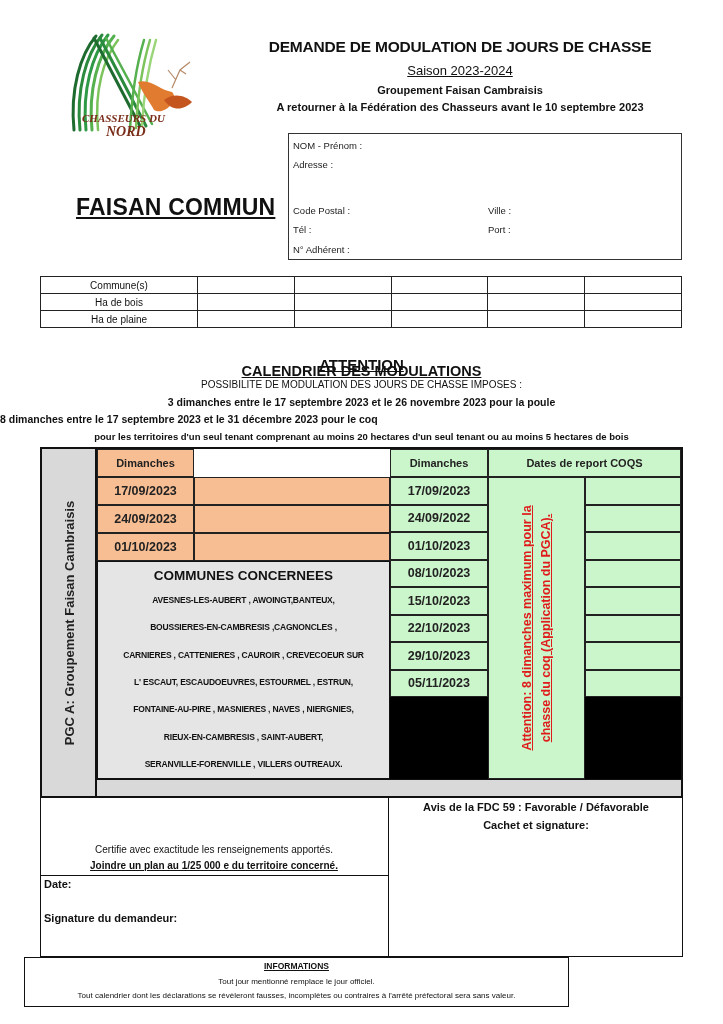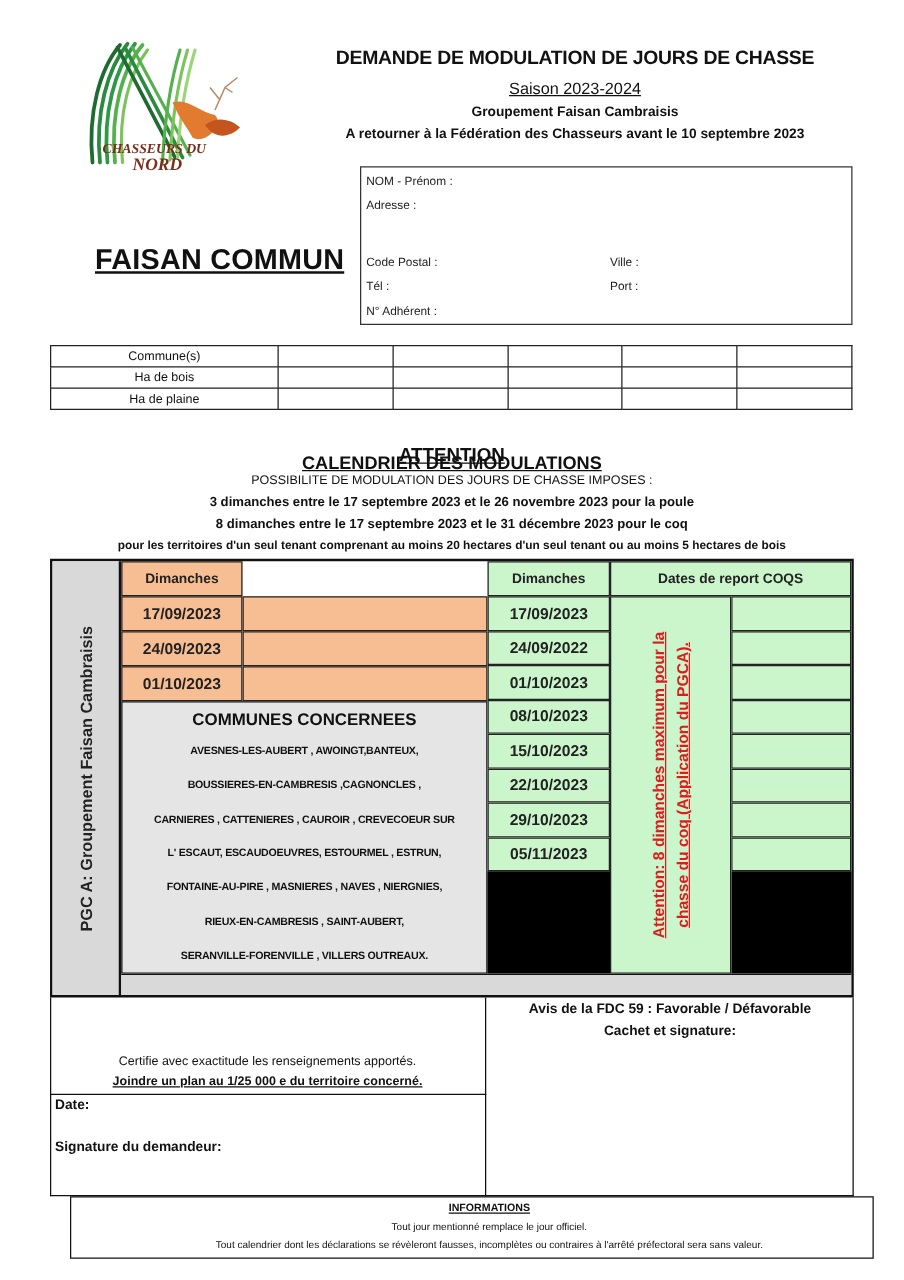--- a/index.html
+++ b/index.html
@@ -15,28 +15,28 @@
 
   #species { left: 76px; top: 194px; font-size: 23px; font-weight: bold; text-decoration: underline; letter-spacing: 0.2px; }
 
   
   #idbox { left: 288px; top: 133px; width: 394px; height: 127px; border: 1.5px solid #333; }
   .idl { position: absolute; font-size: 9.5px; color: #222; }
 
   
   #comtable { left: 40px; top: 276px; width: 642px; border-collapse: collapse; }
   #comtable td { border: 1px solid #222; height: 17px; font-size: 10px; text-align: center; }
-  #comtable td.lbl { width: 182px; }
+  #comtable td.lbl { width: 157px; }
 
   
   #calh { left: 0; top: 332px; width: 723px; font-size: 14.5px; font-weight: bold; text-align: center; text-decoration: underline; margin-top: 31px; }
   #att { left: 0; top: 356px; width: 723px; font-size: 15px; font-weight: bold; text-align: center; text-decoration: underline; }
   #poss { left: 0; top: 379px; width: 723px; font-size: 10px; text-align: center; }
   #l1 { left: 0; top: 396px; width: 723px; font-size: 10.5px; font-weight: bold; text-align: center; }
-  #l2 { left: 0; top: 413px; width: 723px; font-size: 10.5px; font-weight: bold; text-align: center; }
+  #l2 { left: 0; top: 413px; width: 723px; font-size: 10.5px; font-weight: bold; }
   #l3 { left: 0; top: 431px; width: 723px; font-size: 9.5px; font-weight: bold; text-align: center; }
 
   
   #cal { left: 40px; top: 447px; width: 643px; height: 351px; border: 2px solid #111; background: #fff; }
   #pgc { left: 0; top: 0; width: 55px; height: 347px; background: #d9d9d9; border-right: 2px solid #111; }
   #pgc span { position: absolute; left: 50%; top: 50%; transform: translate(-50%,-50%) rotate(-90deg); white-space: nowrap; font-size: 13px; font-weight: bold; color: #222; }
 
   .orange { background: #f8be93; }
   .green { background: #cbf5cb; }
   .cell { position: absolute; border: 1px solid #222; display: flex; align-items: center; justify-content: center; font-size: 12.5px; font-weight: bold; color: #222; }
@@ -56,21 +56,21 @@
   #bottom { left: 40px; top: 798px; width: 643px; height: 159px; border: 1.5px solid #111; border-top: none; }
   #avis { left: 388px; top: 798px; width: 295px; height: 159px; border-left: 1.5px solid #111; }
   #avis .t1 { position: absolute; top: 3px; width: 100%; text-align: center; font-size: 11px; font-weight: bold; }
   #avis .t2 { position: absolute; top: 21px; width: 100%; text-align: center; font-size: 11px; font-weight: bold; }
   #certif { left: 40px; top: 844px; width: 348px; font-size: 10px; text-align: center; }
   #plan { left: 40px; top: 860px; width: 348px; font-size: 10px; text-align: center; font-weight: bold; text-decoration: underline; }
   #datebox { left: 40px; top: 875px; width: 349px; height: 82px; border-top: 1.5px solid #111; }
   #datelbl { left: 44px; top: 878px; font-size: 11px; font-weight: bold; }
   #siglbl { left: 44px; top: 912px; font-size: 11px; font-weight: bold; }
 
-  #info { left: 56px; top: 957px; width: 643px; height: 50px; border: 1.5px solid #111; padding-left: 14px; }
+  #info { left: 24px; top: 957px; width: 545px; height: 50px; border: 1.5px solid #111; }
   #info .h { position: absolute; top: 3px; width: 100%; text-align: center; font-size: 8.5px; font-weight: bold; text-decoration: underline; }
   #info .a { position: absolute; top: 19px; width: 100%; text-align: center; font-size: 8px; }
   #info .b { position: absolute; top: 33px; width: 100%; text-align: center; font-size: 8px; }
 </style>
 </head>
 <body>
 
 <div id="logo" class="abs">
   <svg width="150" height="110" viewBox="0 0 150 110">
     <g stroke-linecap="round" fill="none">

